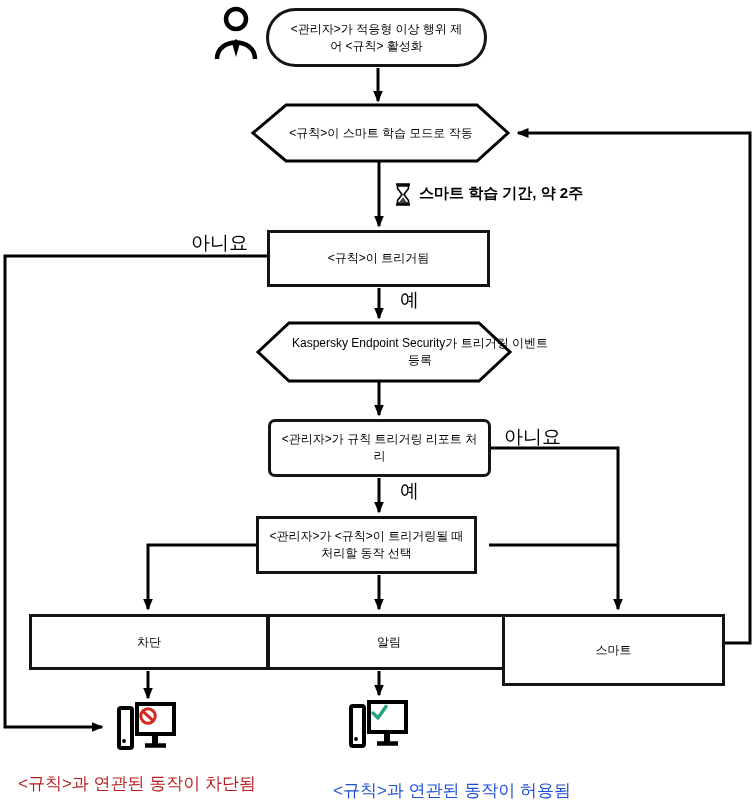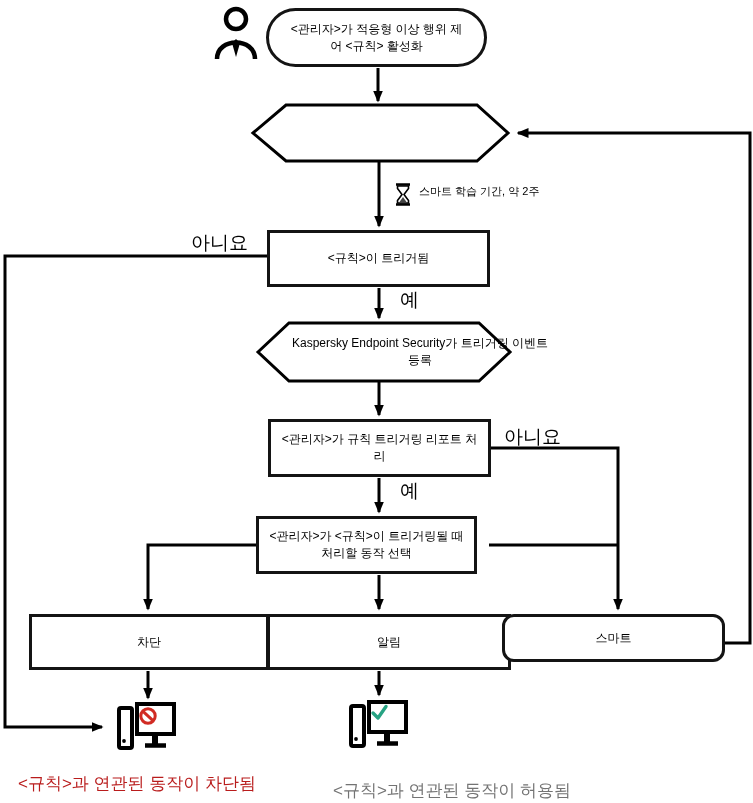--- a/index.html
+++ b/index.html
@@ -13,21 +13,21 @@
     background:#fff;border:3px solid #141414;display:flex;align-items:center;justify-content:center;
     text-align:center;font-size:12px;line-height:1.4;z-index:1;padding:11px 10px;
   }
   .stadium{border-radius:30px;padding:7px 16px;}
   .hexlabel{
     display:flex;align-items:center;justify-content:center;text-align:center;
     font-size:12px;line-height:1.4;z-index:1;background:transparent;
   }
   .edgelabel{font-size:19px;z-index:2;white-space:nowrap;}
   .caption{font-size:17px;z-index:2;white-space:nowrap;}
-  .periodlabel{font-size:11px;z-index:2;white-space:nowrap;}
+  .periodlabel{font-size:15px;z-index:2;white-space:nowrap;font-weight:bold;}
   svg.icon{z-index:2;position:absolute;}
 </style>
 </head>
 <body>
 
 <div id="canvas">
 
   <svg id="wires" width="753" height="803">
     <defs>
       <marker id="arw" viewBox="0 0 12 10" refX="10.5" refY="5" markerWidth="12" markerHeight="10" orient="auto-start-reverse" markerUnits="userSpaceOnUse">
@@ -58,55 +58,58 @@
   <svg class="icon" style="left:211px;top:6px;" width="50" height="56" viewBox="0 0 50 56">
     <circle cx="25" cy="13" r="10" fill="none" stroke="#000" stroke-width="4.5"></circle>
     <path d="M6 53 C6 31 44 31 44 53" fill="none" stroke="#000" stroke-width="4.5"></path>
     <polygon points="25,33 21,37 25,51 29,37" fill="#000"></polygon>
   </svg>
 
   <div class="abs node stadium" style="left:266px;top:8px;width:221px;height:59px;">
     <span>&lt;관리자&gt;가 적응형 이상 행위 제어 &lt;규칙&gt; 활성화</span>
   </div>
 
+  <div class="abs hexlabel" style="left:256px;top:107px;width:250px;height:52px;">
+    <span>&lt;규칙&gt;이 스마트 학습 모드로 작동</span>
+  </div>
 
   <svg class="icon" style="left:394px;top:183px;" width="18" height="23" viewBox="0 0 18 23">
     <path d="M2 1.5 H16 M2 21.5 H16" stroke="#000" stroke-width="2.6" fill="none"></path>
     <path d="M3.5 3 H14.5 V5.5 L10 11.5 L14.5 17.5 V20 H3.5 V17.5 L8 11.5 L3.5 5.5 Z" stroke="#000" stroke-width="1.6" fill="none"></path>
     <polygon points="5.5,19 12.5,19 9,14" fill="#444"></polygon>
   </svg>
   <div class="abs periodlabel" style="left:419px;top:184px;">스마트 학습 기간, 약 2주</div>
 
   <div class="abs edgelabel" style="left:191px;top:230px;">아니요</div>
   <div class="abs node" style="left:267px;top:230px;width:223px;height:57px;">
     <span>&lt;규칙&gt;이 트리거됨</span>
   </div>
   <div class="abs edgelabel" style="left:400px;top:287px;">예</div>
 
   <div class="abs hexlabel" style="left:249px;top:325px;width:262px;height:54px;margin-left:40px;">
     <span>Kaspersky Endpoint Security가 트리거링 이벤트 등록</span>
   </div>
 
-  <div class="abs node" style="left:268px;top:419px;width:223px;height:58px;">
+  <div class="abs node" style="left:268px;top:419px;width:223px;height:58px;border-radius:7px;">
     <span>&lt;관리자&gt;가 규칙 트리거링 리포트 처리</span>
   </div>
   <div class="abs edgelabel" style="left:504px;top:424px;">아니요</div>
   <div class="abs edgelabel" style="left:400px;top:478px;">예</div>
 
   <div class="abs node" style="left:256px;top:516px;width:221px;height:58px;">
     <span>&lt;관리자&gt;가 &lt;규칙&gt;이 트리거링될 때 처리할 동작 선택</span>
   </div>
 
   <div class="abs node" style="left:29px;top:614px;width:240px;height:56px;">
     <span>차단</span>
   </div>
   <div class="abs node" style="left:267px;top:614px;width:244px;height:56px;">
     <span>알림</span>
   </div>
-  <div class="abs node" style="left:502px;top:614px;width:223px;height:48px;border-radius:12px;">
+  <div class="abs node" style="left:502px;top:614px;width:223px;height:72px;">
     <span>스마트</span>
   </div>
 
   <svg class="icon" style="left:116px;top:702px;" width="62" height="52" viewBox="0 0 62 52">
     <rect x="3" y="6" width="13" height="40" rx="2" fill="#fff" stroke="#000" stroke-width="4"></rect>
     <circle cx="8" cy="39" r="1.9" fill="#000"></circle>
     <rect x="21" y="2" width="37" height="30" fill="#fff" stroke="#000" stroke-width="4"></rect>
     <rect x="36" y="34" width="6" height="8" fill="#000"></rect>
     <path d="M29 43.5 H50" stroke="#000" stroke-width="4.5"></path>
     <circle cx="32" cy="14" r="7.2" fill="#fff" stroke="#d12b23" stroke-width="3" style="stroke: rgb(209, 43, 35);"></circle>
@@ -116,15 +119,15 @@
   <svg class="icon" style="left:348px;top:700px;" width="62" height="52" viewBox="0 0 62 52">
     <rect x="3" y="6" width="13" height="40" rx="2" fill="#fff" stroke="#000" stroke-width="4"></rect>
     <circle cx="8" cy="39" r="1.9" fill="#000"></circle>
     <rect x="21" y="2" width="37" height="30" fill="#fff" stroke="#000" stroke-width="4"></rect>
     <rect x="36" y="34" width="6" height="8" fill="#000"></rect>
     <path d="M29 43.5 H50" stroke="#000" stroke-width="4.5"></path>
     <path d="M25 13 L30 18 L38 6.5" fill="none" stroke="#27a383" stroke-width="3.4" stroke-linecap="round" stroke-linejoin="round" style="stroke: rgb(39, 163, 131);"></path>
   </svg>
 
   <div class="abs caption" style="left:18px;top:772px;color:#b91c1c;">&lt;규칙&gt;과 연관된 동작이 차단됨</div>
-  <div class="abs caption" style="left:333px;top:779px;color:#737373;">&lt;규칙&gt;과 연관된 동작이 허용됨</div>
+  <div class="abs caption" style="left:333px;top:779px;color:#1d4ed8;">&lt;규칙&gt;과 연관된 동작이 허용됨</div>
 
 </div>
 
 </body></html>

